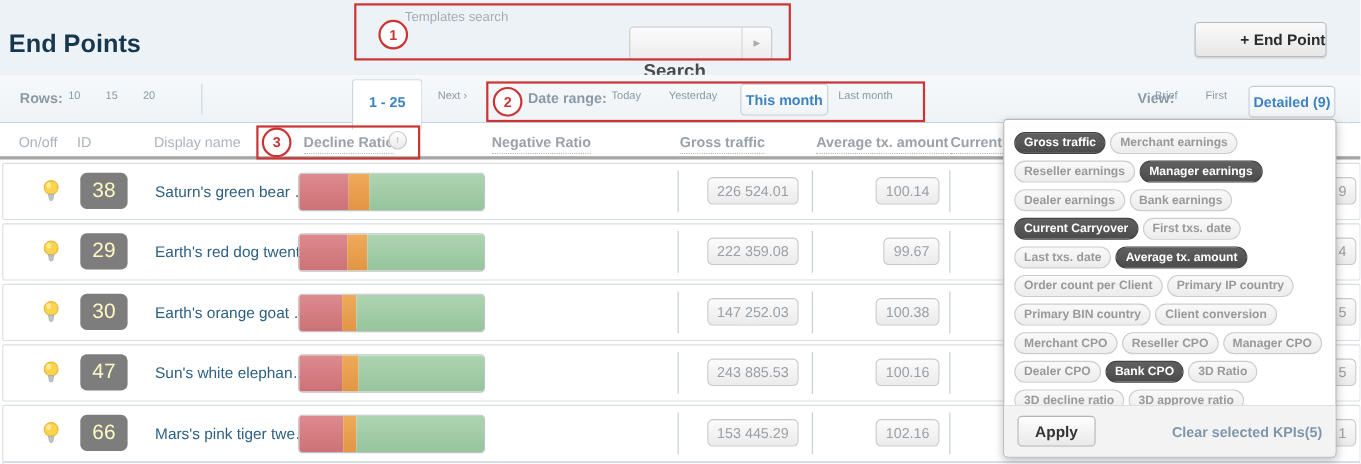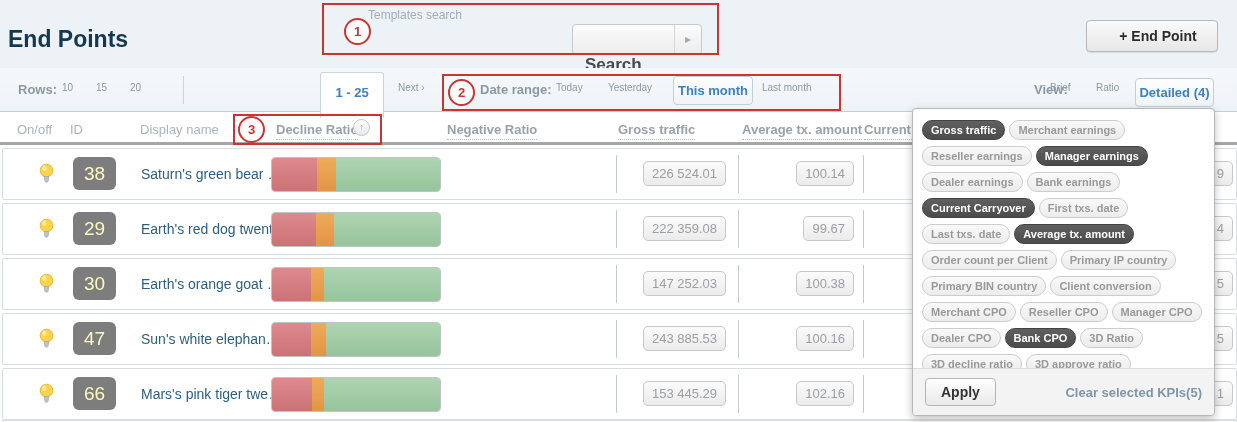--- a/index.html
+++ b/index.html
@@ -15,21 +15,21 @@
   .tmpl-dd .txt{position:absolute;left:10px;top:6px;font-size:14px;font-weight:bold;color:#8b2323;}
   .tmpl-dd .arr{position:absolute;right:0;top:0;width:28px;height:100%;border-left:1px solid #d6d6d6;
                 color:#9fa6ab;font-size:11px;text-align:center;line-height:29px;}
   .crit-btn{position:absolute;left:572px;top:24px;width:128px;height:29px;background:linear-gradient(#fbfbfb,#ededed);
             border:1px solid #c9c9c9;border-radius:4px;}
   .crit-btn .txt{position:absolute;left:12px;top:6px;font-size:17px;font-weight:bold;color:#4a4a4a;margin-top:24px;}
   .crit-btn .arr{position:absolute;right:0;top:0;width:26px;height:100%;border-left:1px solid #d6d6d6;
                  color:#a9a9a9;font-size:12px;text-align:center;line-height:29px;}
   .add-btn{position:absolute;left:1086px;top:20px;width:118px;height:30px;background:linear-gradient(#fafafa,#e7e7e7);
            border:1px solid #b9b9b9;border-radius:4px;font-size:14px;font-weight:bold;color:#2c2c2c;
-           text-align:center;line-height:30px;box-shadow:0 1px 1px rgba(0,0,0,.08);padding-left:12px;}
+           text-align:right;line-height:30px;box-shadow:0 1px 1px rgba(0,0,0,.08);}
 
   
   .tbar{position:absolute;left:0;top:68px;width:1237px;height:43px;background:linear-gradient(#f6f9fb,#eef3f7);
         border-bottom:1px solid #bfcfdb;}
   .tlabel{color:#8b99a4;font-size:13px;font-weight:bold;}
   .tlink{color:#8b99a4;font-size:10px;font-weight:normal;}
   .rows-label{position:absolute;left:18px;top:82px;}
   .rows-opt1{position:absolute;left:62px;top:82px;}
   .rows-opt2{position:absolute;left:96px;top:82px;}
   .rows-opt3{position:absolute;left:130px;top:82px;}
@@ -129,22 +129,22 @@
   <span class="tb-div"></span>
   <div class="page-tab">1 - 25</div>
   <span class="tlink next-link">Next ›</span>
   <span class="tlabel dr-label">Date range:</span>
   <span class="tlink dr-today">Today</span>
   <span class="tlink dr-yest">Yesterday</span>
   <div class="dr-this">This month</div>
   <span class="tlink dr-last">Last month</span>
   <span class="tlabel vw-label">View:</span>
   <span class="tlink vw-brief">Brief</span>
-  <span class="tlink vw-user">Ratio</span>
-  <div class="vw-detailed">Detailed (4)</div>
+  <span class="tlink vw-user">First</span>
+  <div class="vw-detailed">Detailed (9)</div>
 
   <div class="thead">
     <span class="th th-onoff">On/off</span>
     <span class="th th-id">ID</span>
     <span class="th th-name">Display name</span>
     <span class="th sortable th-decline">Decline Ratio</span>
     <span class="th sortable th-neg">Negative Ratio</span>
     <span class="th sortable th-gross">Gross traffic</span>
     <span class="th sortable th-avg">Average tx. amount</span>
     <span class="th sortable th-cur">Current Carryover</span>

